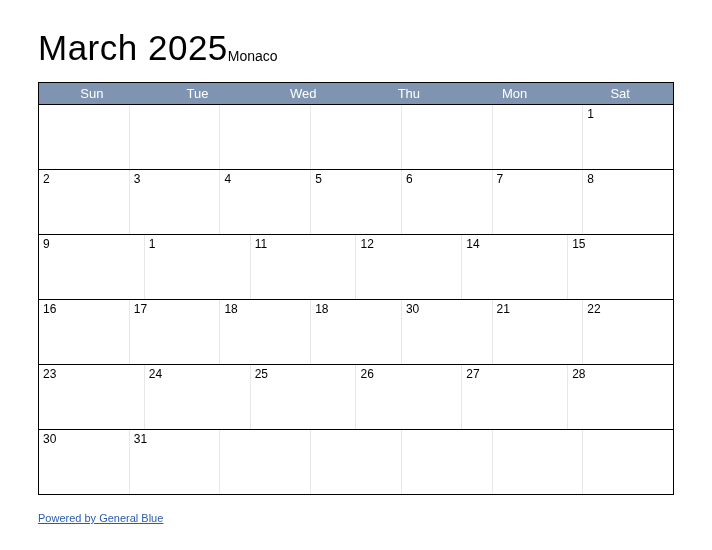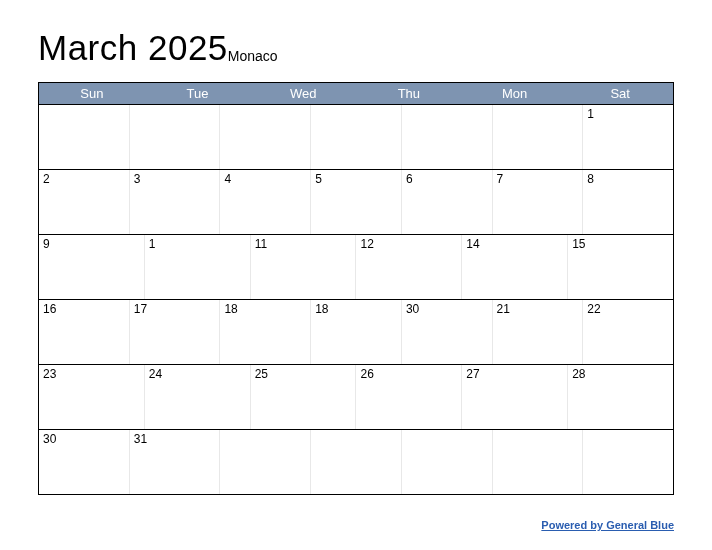--- a/index.html
+++ b/index.html
@@ -54,23 +54,21 @@
     height: 64px;
     font-size: 12px;
     color: #000;
     padding: 2px 4px;
     text-align: left;
     border-right: 1px solid #e8e8e8;
   }
   .day:last-child { border-right: none; }
   .day.empty { color: transparent; }
   .footer {
-    text-align: right;
-    margin-top: 20px;
-    font-weight: bold;
+    margin-top: 13px;
   }
   .footer a {
     font-size: 11px;
     color: #2a5db0;
     text-decoration: underline;
   }
 </style>
 </head>
 <body>
 

